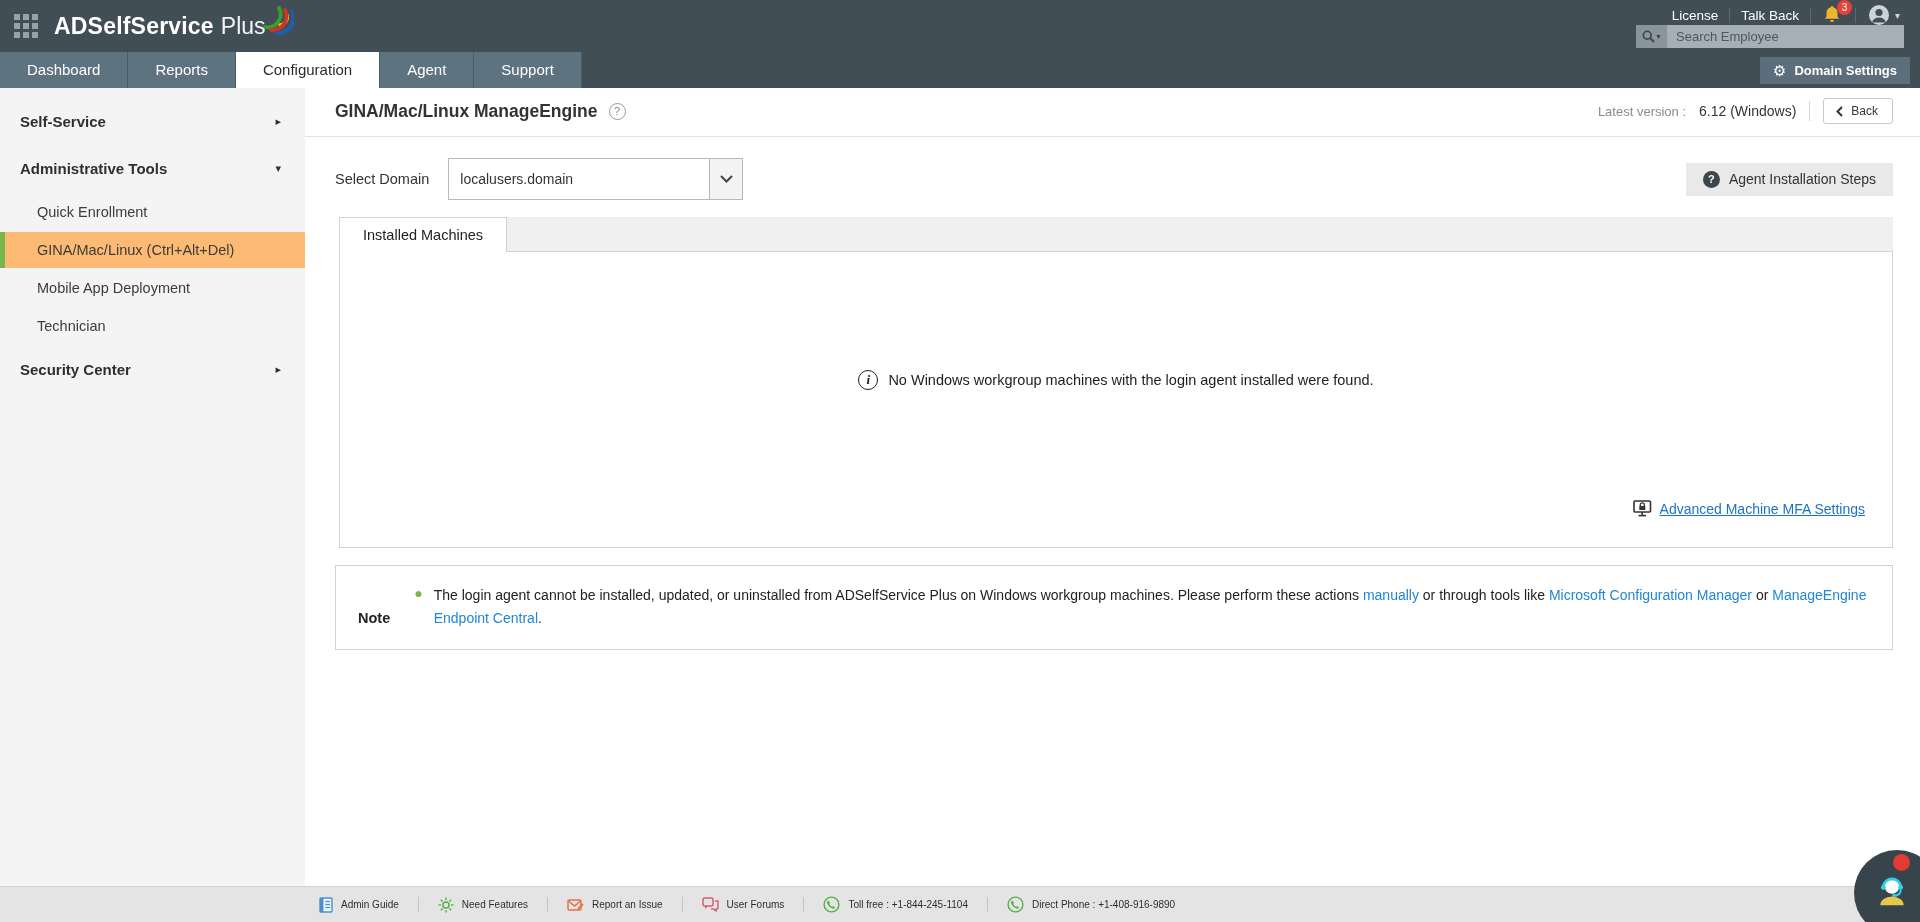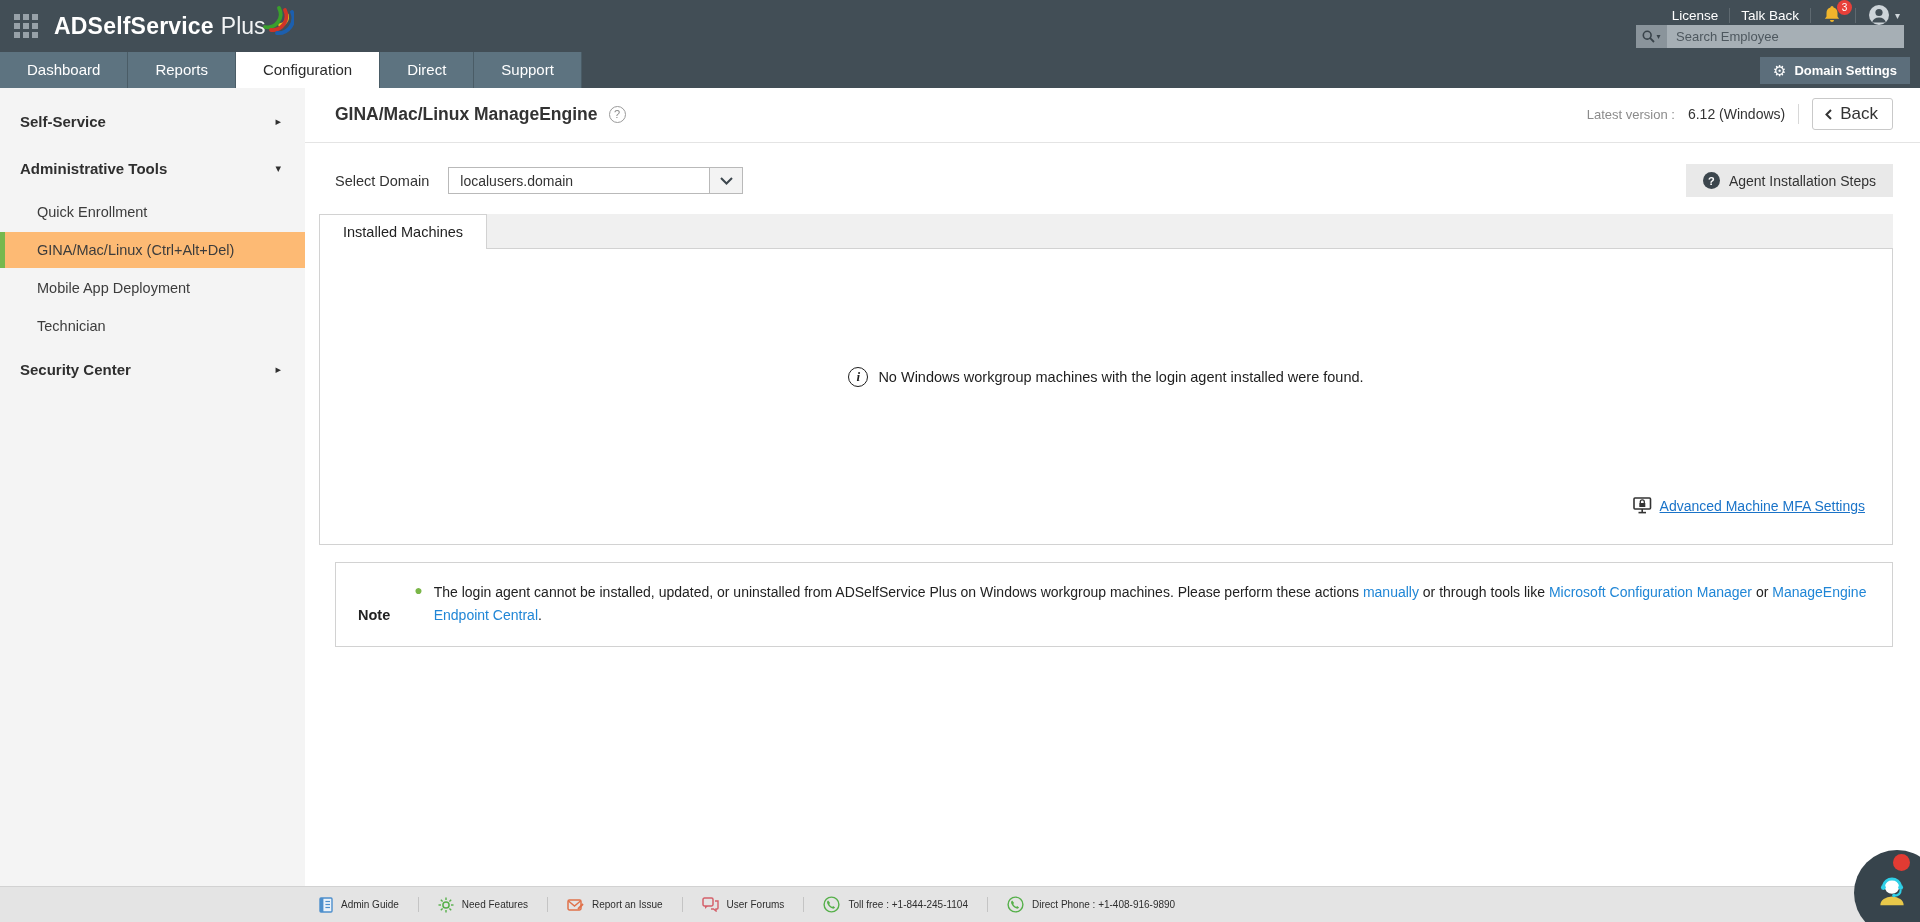--- a/index.html
+++ b/index.html
@@ -42,30 +42,30 @@
   .side-sub.active { background:#fdba74; border-left:5px solid #76b84e; padding-left:32px; }
   
   .content { position:absolute; left:305px; top:88px; right:0; bottom:32px; background:#fff; }
   .title-row { display:flex; justify-content:space-between; align-items:center; padding:10px 27px 12px 30px; border-bottom:1px solid #e4e4e4; }
   .page-title { font-size:17.5px; font-weight:700; color:#333; display:flex; align-items:center; gap:11px; }
   .help-circle { width:17px; height:17px; border:1px solid #9a9a9a; border-radius:50%; color:#8a8a8a; font-size:11px; font-weight:400; display:flex; align-items:center; justify-content:center; cursor:pointer; }
   .title-right { display:flex; align-items:center; gap:13px; }
   .version-label { font-size:13px; color:#8b8b8b; }
   .version-value { color:#333; font-size:14px; }
   .title-sep { width:1px; height:20px; background:#d8d8d8; }
-  .back-btn { display:flex; align-items:center; gap:8px; border:1px solid #c9c9c9; border-radius:3px; background:#fff; padding:5px 14px 5px 12px; font-size:17px; color:#333; cursor:pointer; }
+  .back-btn { display:flex; align-items:center; gap:8px; border:1px solid #c9c9c9; border-radius:3px; background:#fff; padding:5px 14px 5px 12px; font-size:12px; color:#333; cursor:pointer; }
   .domain-row { display:flex; align-items:center; justify-content:space-between; margin:21px 27px 0 30px; }
   .domain-left { display:flex; align-items:center; gap:19px; }
   .domain-label { font-size:14.5px; color:#333; }
-  .select-box { width:295px; height:27px; border:1px solid #b9b9b9; display:flex; align-items:stretch; background:#fff; cursor:pointer; }
+  .select-box { width:295px; height:42px; border:1px solid #b9b9b9; display:flex; align-items:stretch; background:#fff; cursor:pointer; }
   .select-value { flex:1; display:flex; align-items:center; padding:0 11px; font-size:14px; color:#333; }
   .select-caret { width:33px; border-left:1px solid #b9b9b9; background:#f3f3f3; display:flex; align-items:center; justify-content:center; }
   .agent-btn { display:flex; align-items:center; gap:9px; background:#e9e9e9; padding:8px 17px; font-size:14px; color:#333; cursor:pointer; }
   .q-circle { width:17px; height:17px; border-radius:50%; background:#3c464d; color:#fff; font-size:11px; font-weight:700; display:flex; align-items:center; justify-content:center; }
-  .tabs-area { margin:17px 27px 0 14px;border-radius:30px; }
+  .tabs-area { margin:17px 27px 0 34px;border-radius:30px; }
   .tab-strip { display:flex; background:#f0f0f0; position:relative; z-index:2; }
   .tab { padding:9px 23px; font-size:14.5px; color:#222; background:#fff; border:1px solid #d2d2d2; border-bottom:none; margin-bottom:-1px; cursor:pointer; }
   .panel { position:relative; border:1px solid #d2d2d2; background:#fff; height:297px; z-index:1; }
   .empty-msg { display:flex; align-items:center; justify-content:center; gap:10px; padding-top:118px; font-size:14.5px; color:#1d1d1d; }
   .info-circle { width:20px; height:20px; border:1.6px solid #1d1d1d; border-radius:50%; display:flex; align-items:center; justify-content:center; font-family:"Liberation Serif","DejaVu Serif",serif; font-style:italic; font-weight:700; font-size:13px; color:#1d1d1d; flex:0 0 auto; }
   .mfa-link { position:absolute; right:27px; bottom:30px; display:flex; align-items:center; gap:8px; cursor:pointer; }
   .mfa-anchor { color:#1a73c8; font-size:14px; text-decoration:underline; }
   .note-box { margin:17px 27px 0 30px; border:1px solid #d2d2d2; padding:18px 20px 20px 22px; display:flex; gap:24px; }
   .note-title { font-weight:700; font-size:14.5px; color:#222; padding-top:1px;margin-top:25px; }
   .note-item { display:flex; gap:11px; }
@@ -139,21 +139,21 @@
       <span class="mini-caret">▾</span>
     </span>
     <input type="text" placeholder="Search Employee" style="">
   </div>
 </div>
 
 <div class="navbar">
   <div class="nav-tab">Dashboard</div>
   <div class="nav-tab">Reports</div>
   <div class="nav-tab active">Configuration</div>
-  <div class="nav-tab">Direct</div>
+  <div class="nav-tab">Agent</div>
   <div class="nav-tab">Support</div>
   <div class="domain-settings">
     <span class="gear-glyph">⚙</span>
     <span>Domain Settings</span>
   </div>
 </div>
 
 <div class="sidebar">
   <div class="side-group">
     <span>Self-Service</span>

